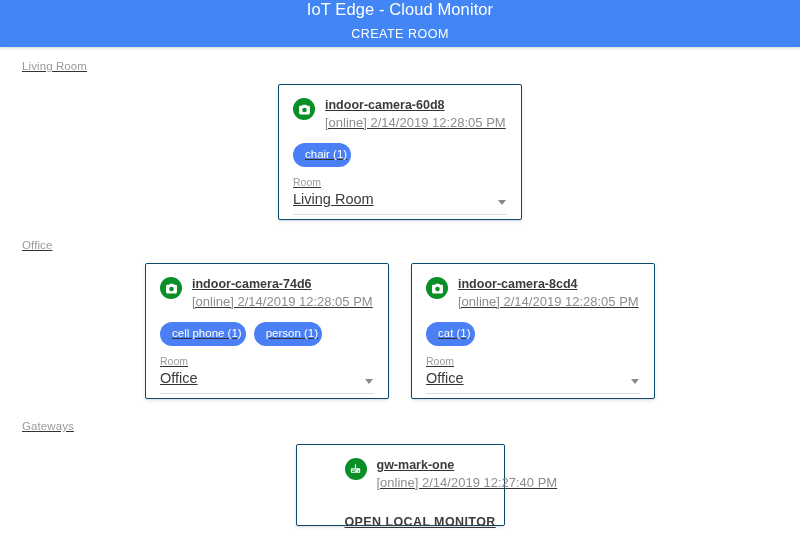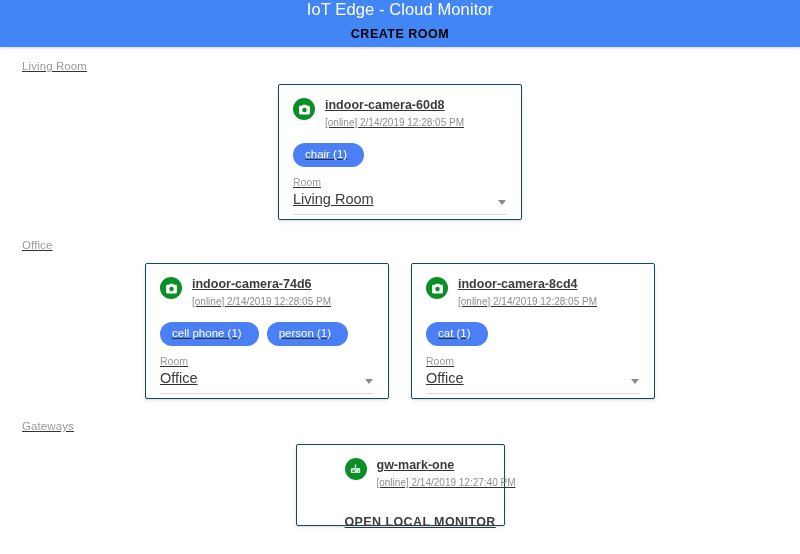--- a/index.html
+++ b/index.html
@@ -30,23 +30,23 @@
     flex-direction: column;
   }
   .appbar-title {
     color: #ffffff;
     font-size: 16.5px;
     font-weight: 400;
     letter-spacing: 0.1px;
     white-space: nowrap;
   }
   .appbar-action {
-    color: #000000;
+    color: #ffffff;
     font-size: 12.5px;
-    font-weight: 700;
+    font-weight: 400;
     letter-spacing: 0.5px;
     padding: 6px 8px;
     border-radius: 2px;
     cursor: pointer;
     white-space: nowrap;
   }
 
   
   .content {
     padding: 0;
@@ -98,40 +98,40 @@
   .status-dot svg { display: block; }
   .head-text { min-width: 0; }
   .device-name {
     font-size: 12.5px;
     font-weight: 700;
     color: #3c3c3c;
     line-height: 16px;
     white-space: nowrap;
   }
   .device-status {
-    font-size: 10px;
+    font-size: 13px;
     color: #8d8d8d;
     line-height: 17px;
     white-space: nowrap;
     margin-top: 1px;
   }
 
   
   .chips {
     display: flex;
     gap: 8px;
     margin-top: 12px;
     flex-wrap: wrap;
   }
   .chip {
     background: #4a7ff5;
     color: #ffffff;
     font-size: 11.5px;
     border-radius: 14px;
-    padding: 5px 17px 6px 12px;
+    padding: 5px 4px 6px 12px;
     line-height: 13px;
     white-space: nowrap;
     cursor: pointer;
   }
 
   
   .field {
     margin-top: 9px;
   }
   .field-label {

